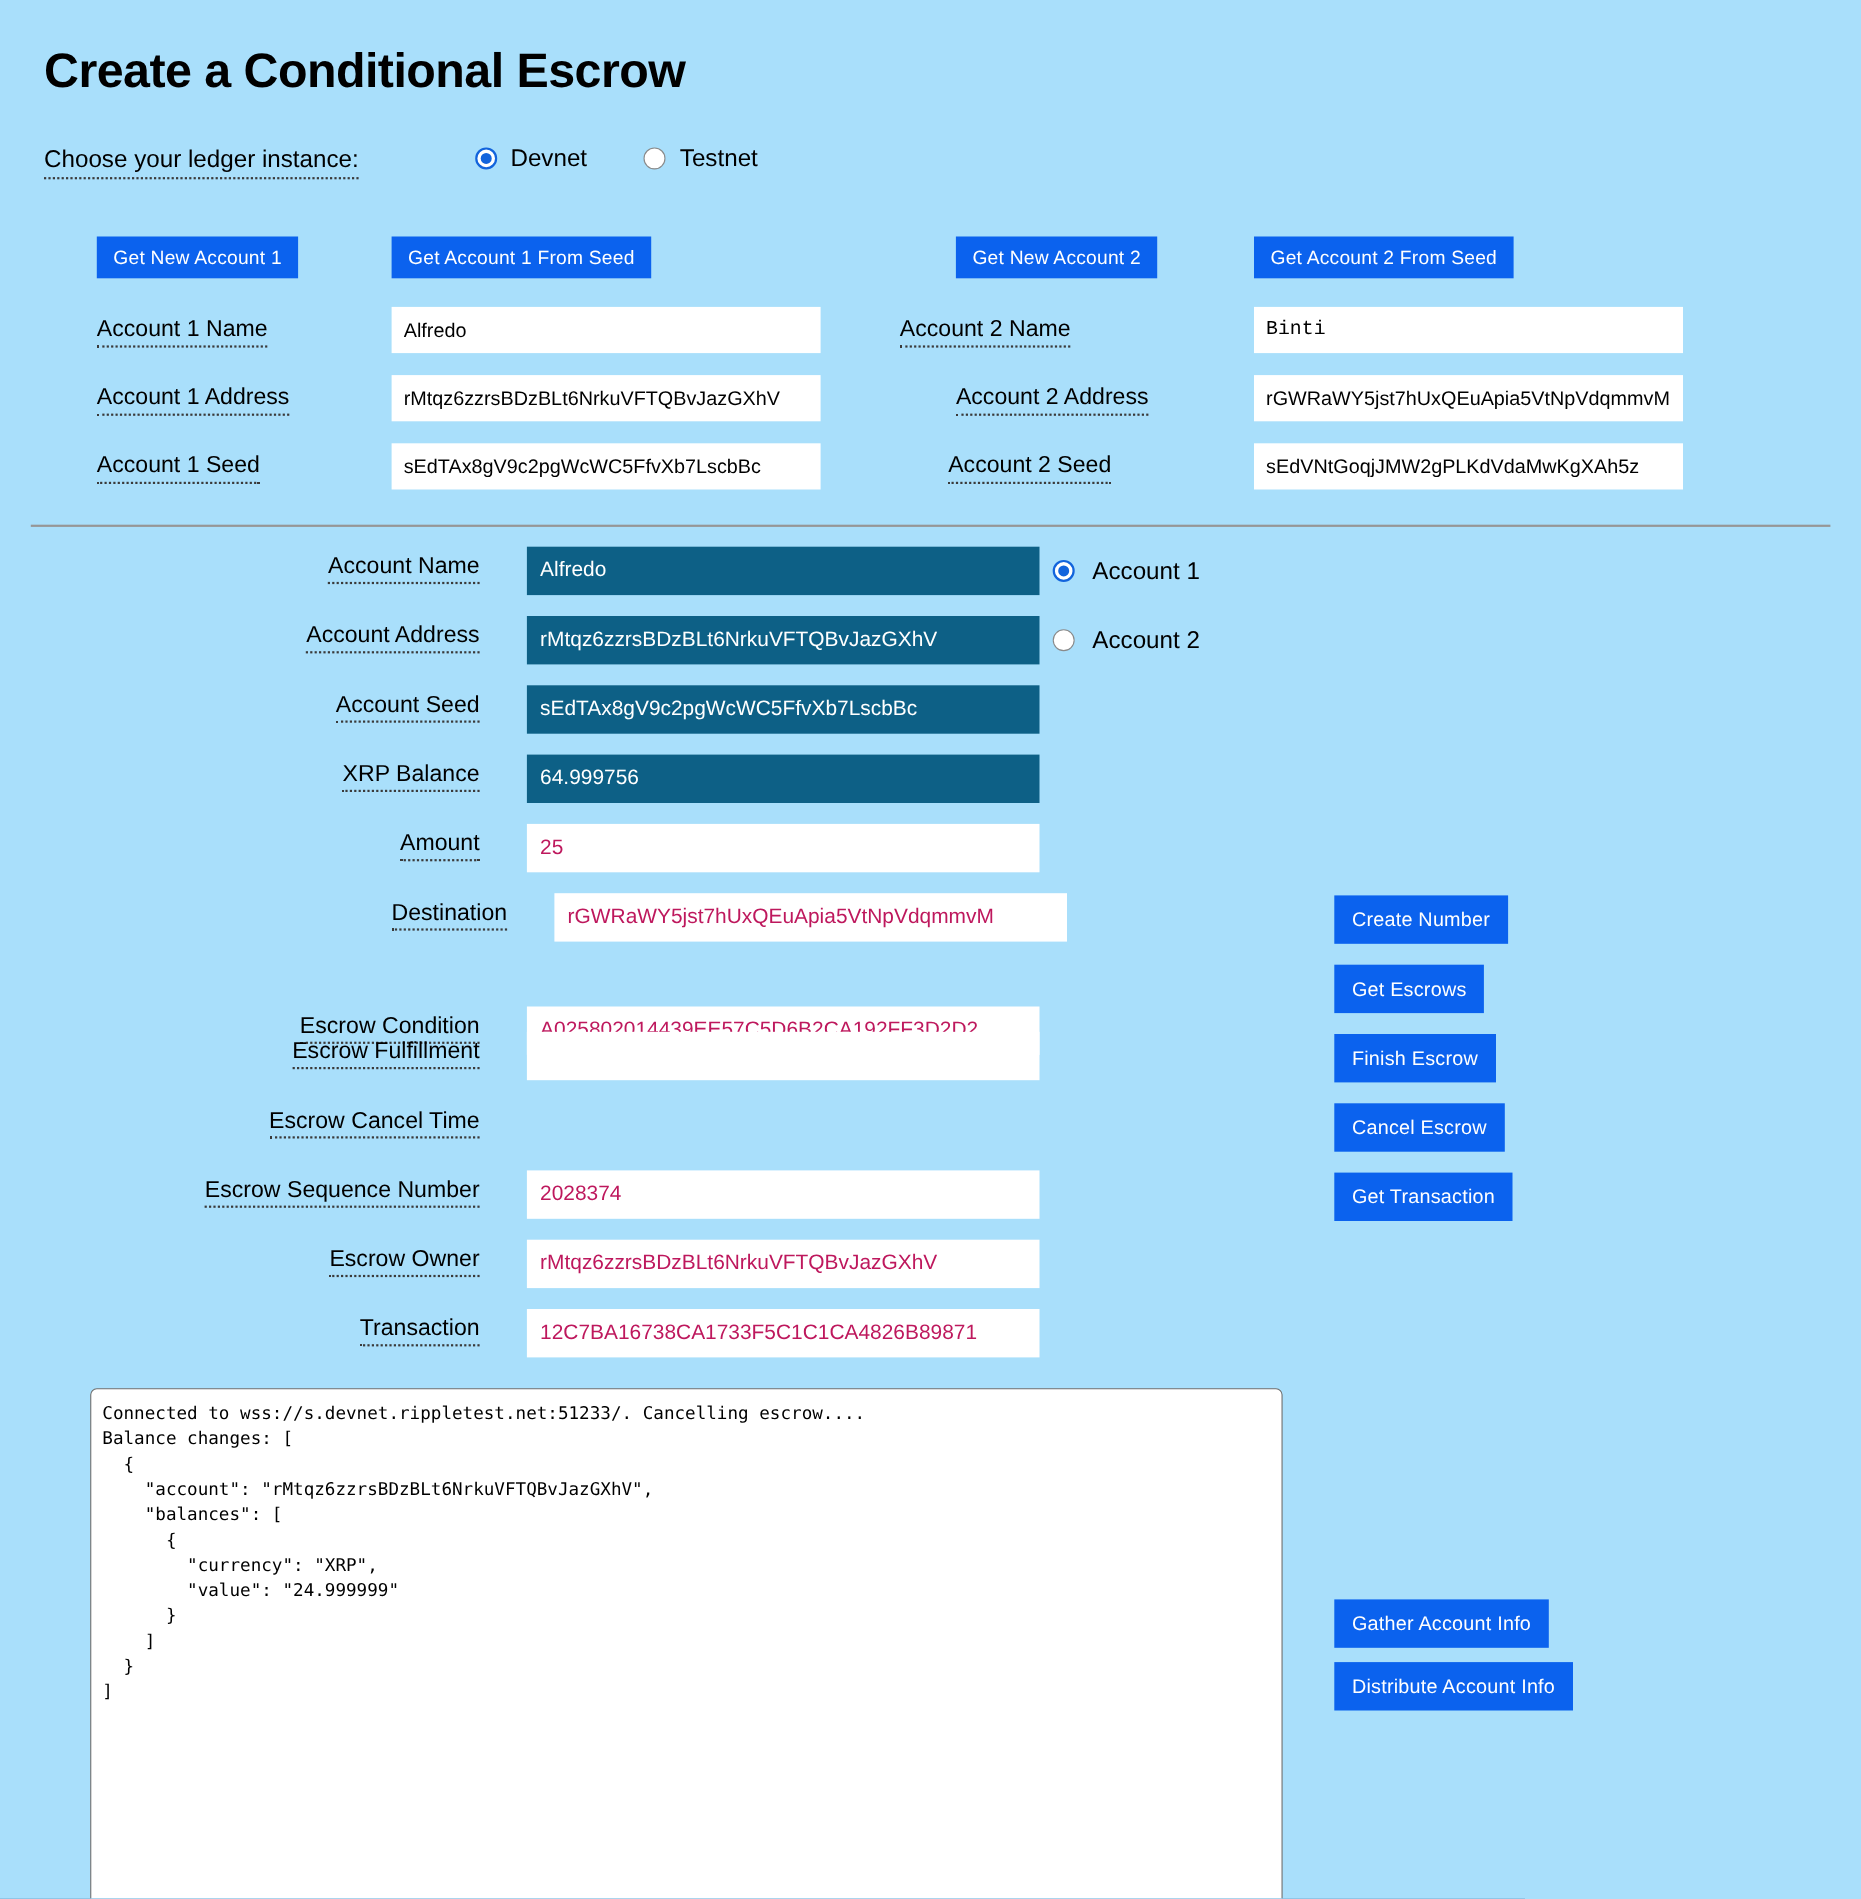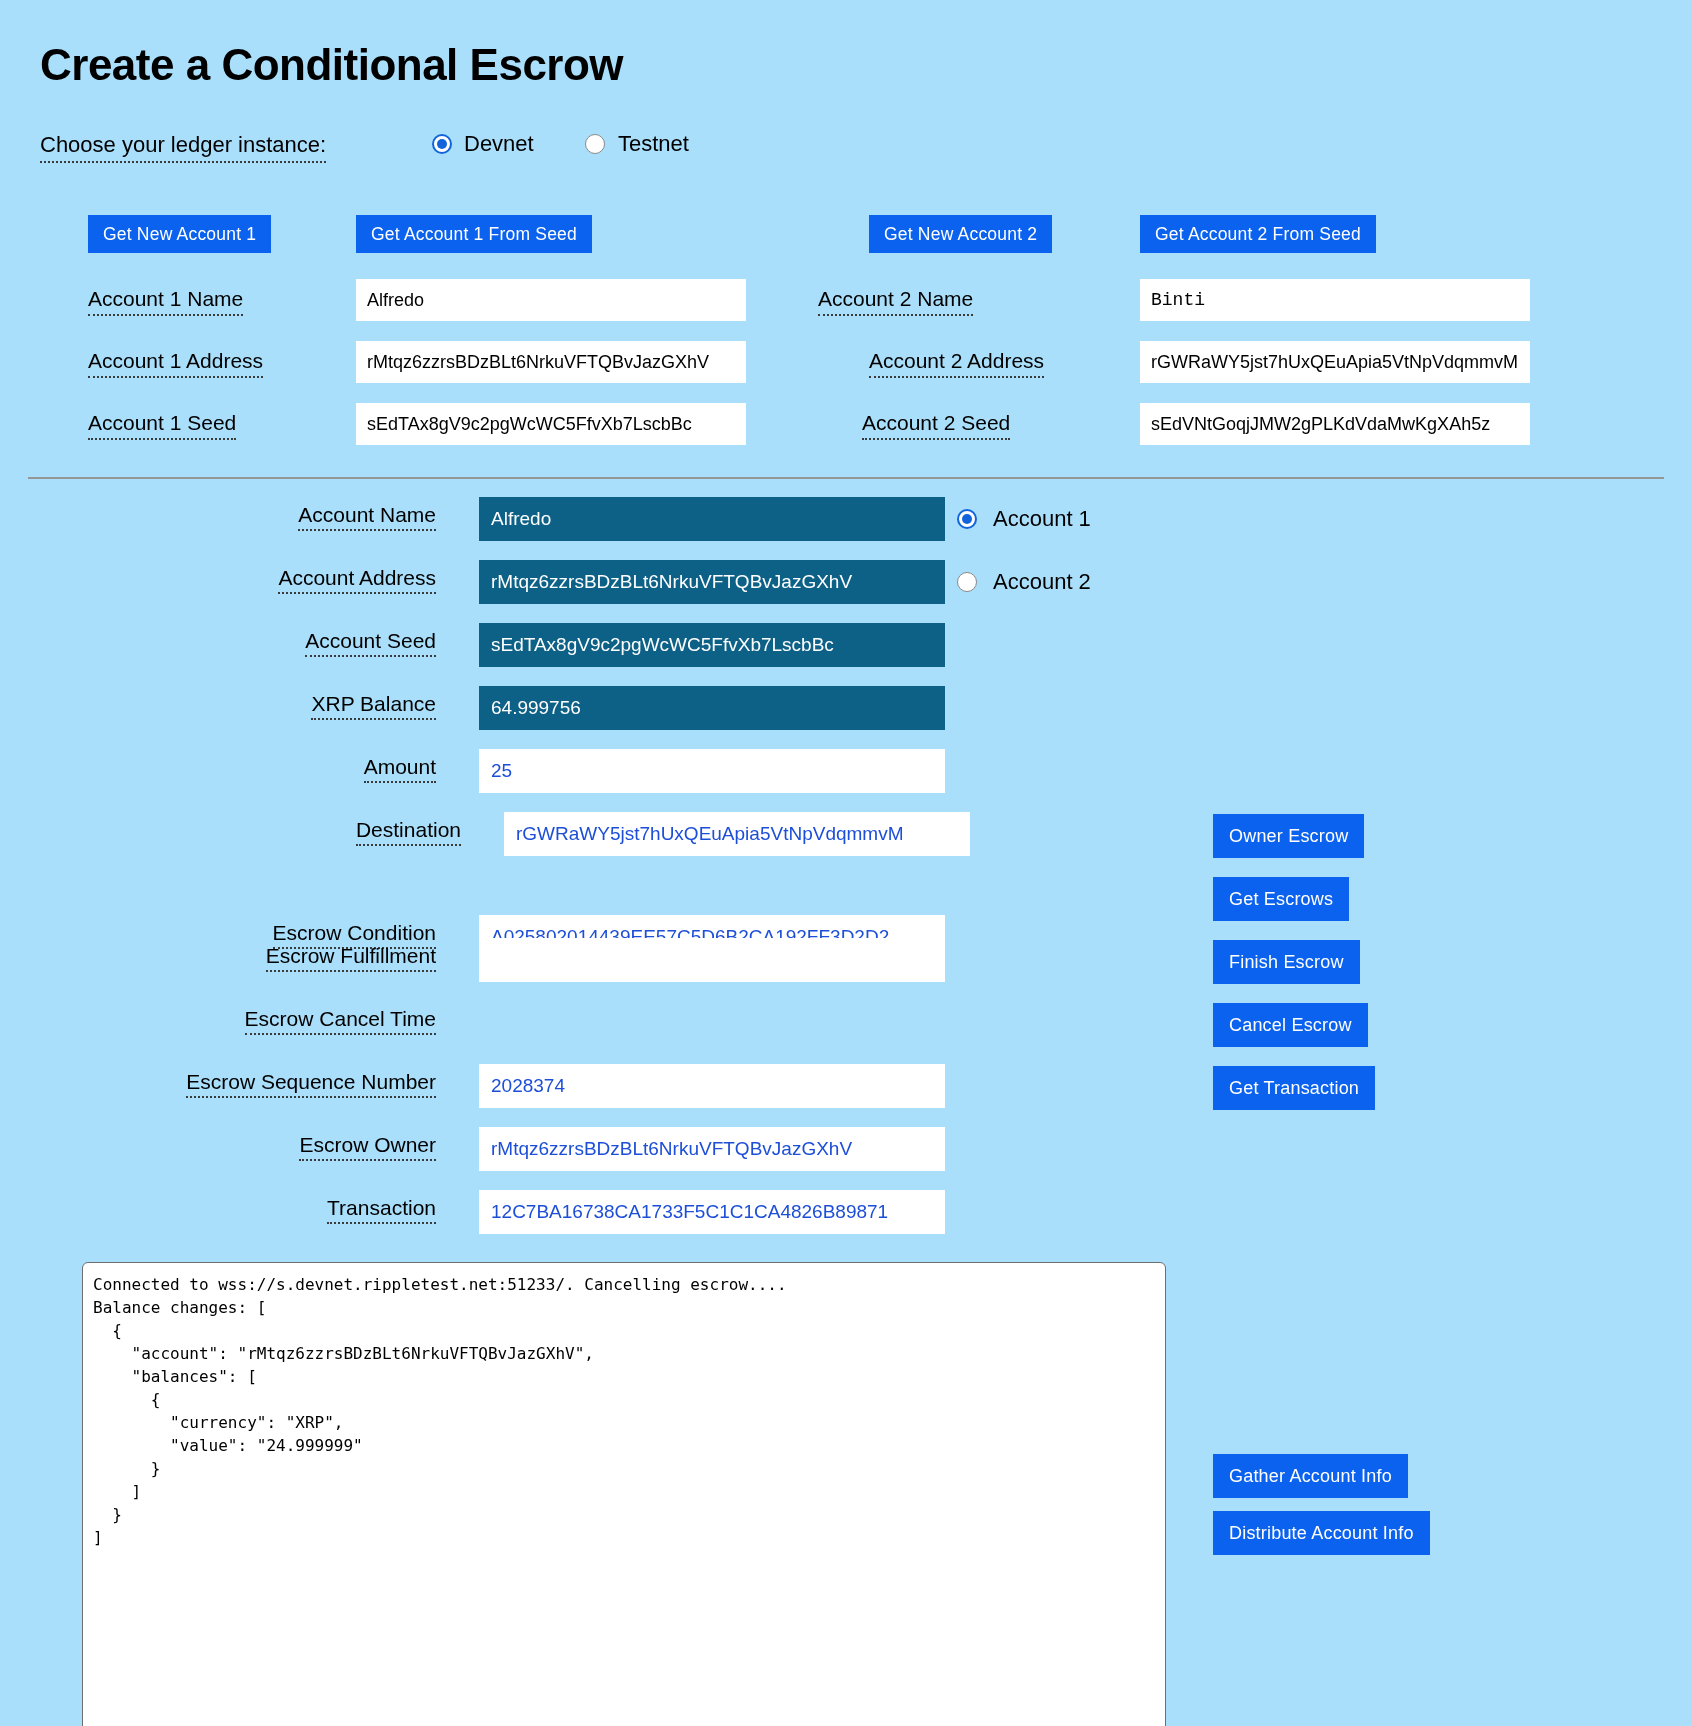--- a/index.html
+++ b/index.html
@@ -20,21 +20,21 @@
   .action-btn{height:44px;font-size:18px;padding:0 16px;}
   input.field{
     position:absolute;box-sizing:border-box;border:none;outline:none;background:#fff;
     font-family:"Liberation Sans",sans-serif;font-size:18px;color:#000;
     height:42px;padding:0 11px;
   }
   .mrow{position:absolute;left:0;width:100%;height:44px;}
   .mlabel{position:absolute;left:60px;width:376px;top:6px;text-align:right;}
   input.mfield{
     position:absolute;left:479px;top:0;width:466px;height:44px;box-sizing:border-box;
-    border:none;outline:none;background:#fff;color:#1d4ed8;
+    border:none;outline:none;background:#fff;color:#be185d;
     font-family:"Liberation Sans",sans-serif;font-size:19px;padding:0 12px;
   }
   input.teal{background:var(--teal,#0d6086);color:#fff;}
   .radio{
     position:absolute;width:20px;height:20px;border-radius:50%;box-sizing:border-box;
     background:#fff;border:1.5px solid #8a8a8a;cursor:pointer;
   }
   .radio.checked{border:2px solid var(--radio,#1264dc);}
   .radio.checked::after{content:"";position:absolute;inset:3px;border-radius:50%;background:var(--radio,#1264dc);}
   .rlabel{position:absolute;font-size:22px;white-space:nowrap;}
@@ -126,21 +126,21 @@
   <div class="mrow" style="top:1190px;">
     <div class="mlabel"><span class="lbl">Transaction</span></div>
     <input class="mfield" value="12C7BA16738CA1733F5C1C1CA4826B89871" style="">
   </div>
 
   <span class="radio checked" style="left:957px;top:509px;"></span>
   <span class="rlabel" style="left:993px;top:506px;">Account 1</span>
   <span class="radio" style="left:957px;top:572px;"></span>
   <span class="rlabel" style="left:993px;top:569px;">Account 2</span>
 
-  <button class="btn action-btn" style="left:1213px;top:814px;">Owner Escrow</button>
+  <button class="btn action-btn" style="left:1213px;top:814px;">Create Number</button>
   <button class="btn action-btn" style="left:1213px;top:877px;">Get Escrows</button>
   <button class="btn action-btn" style="left:1213px;top:940px;">Finish Escrow</button>
   <button class="btn action-btn" style="left:1213px;top:1003px;">Cancel Escrow</button>
   <button class="btn action-btn" style="left:1213px;top:1066px;">Get Transaction</button>
 
   <textarea id="results" spellcheck="false" style="">Connected to wss://s.devnet.rippletest.net:51233/. Cancelling escrow....
 Balance changes: [
   {
     "account": "rMtqz6zzrsBDzBLt6NrkuVFTQBvJazGXhV",
     "balances": [

